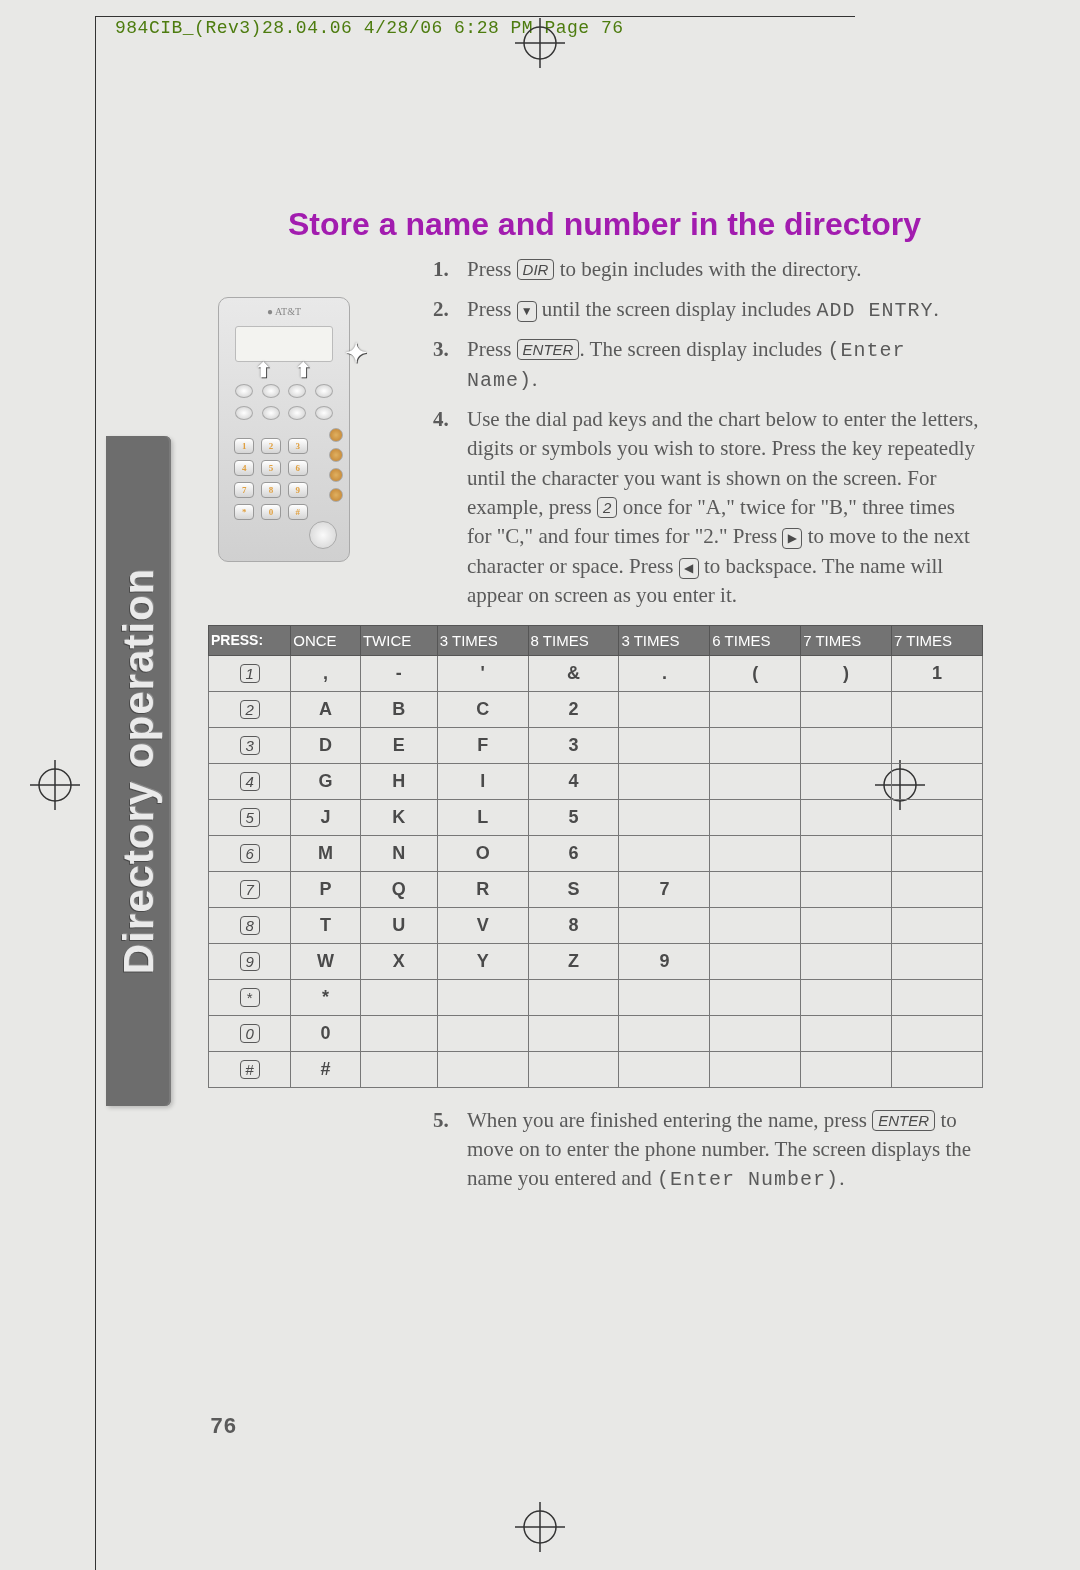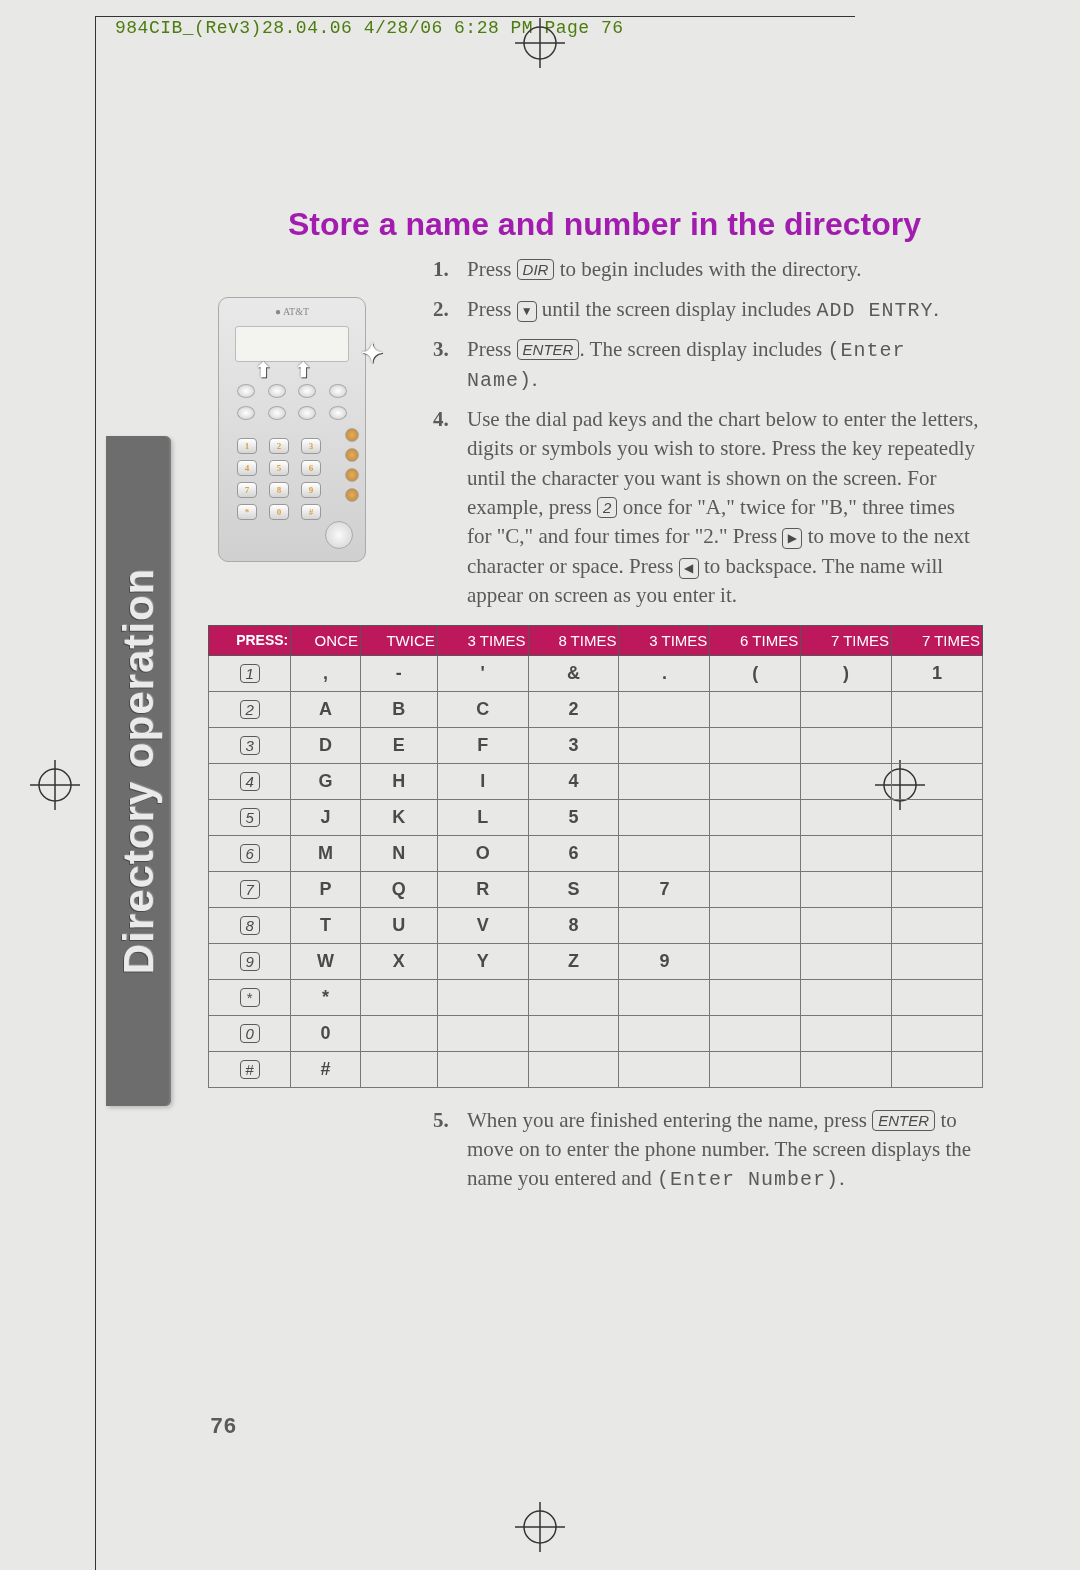--- a/index.html
+++ b/index.html
@@ -92,21 +92,21 @@
     margin-bottom: 12px;
   }
   .phone-illustration {
     position: absolute;
     left: 0;
     top: 92px;
     width: 175px;
     height: 285px;
   }
   .phone-body {
-    width: 148px;
+    width: 132px;
     height: 265px;
     margin-left: 10px;
     background: linear-gradient(180deg,#e9e9e9,#d0d0d0);
     border: 1px solid #aaa;
     border-radius: 10px;
     position: relative;
     overflow: visible;
   }
   .phone-screen {
     position: absolute;
@@ -198,27 +198,27 @@
   }
 
   .char-table {
     border-collapse: collapse;
     width: 100%;
     margin-top: 14px;
     font-family: Arial, sans-serif;
     color: #4a4a4a;
   }
   .char-table th {
-    background: #be185d;
+    background: #737373;
     color: #fff;
     font-weight: normal;
     font-size: 15px;
     padding: 6px 2px;
     border: 1px solid #555;
-    text-align: right;
+    text-align: left;
     margin-left: 20px;
   }
   .char-table th.first {
     font-weight: bold;
     font-size: 14px;
   }
   .char-table td {
     border: 1px solid #777;
     text-align: center;
     padding: 5px 2px;

